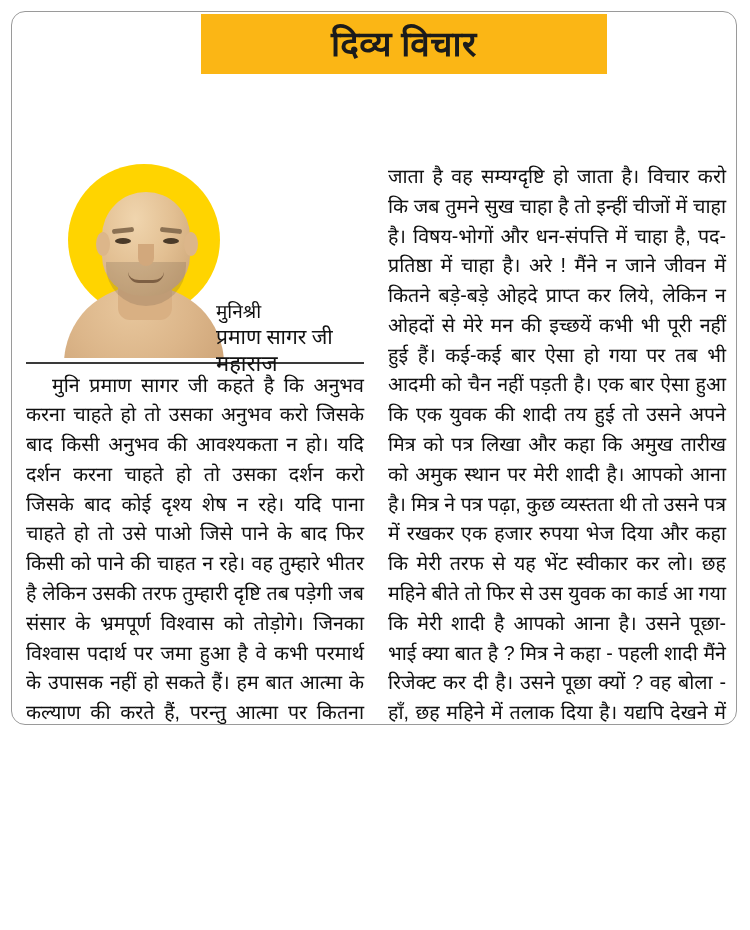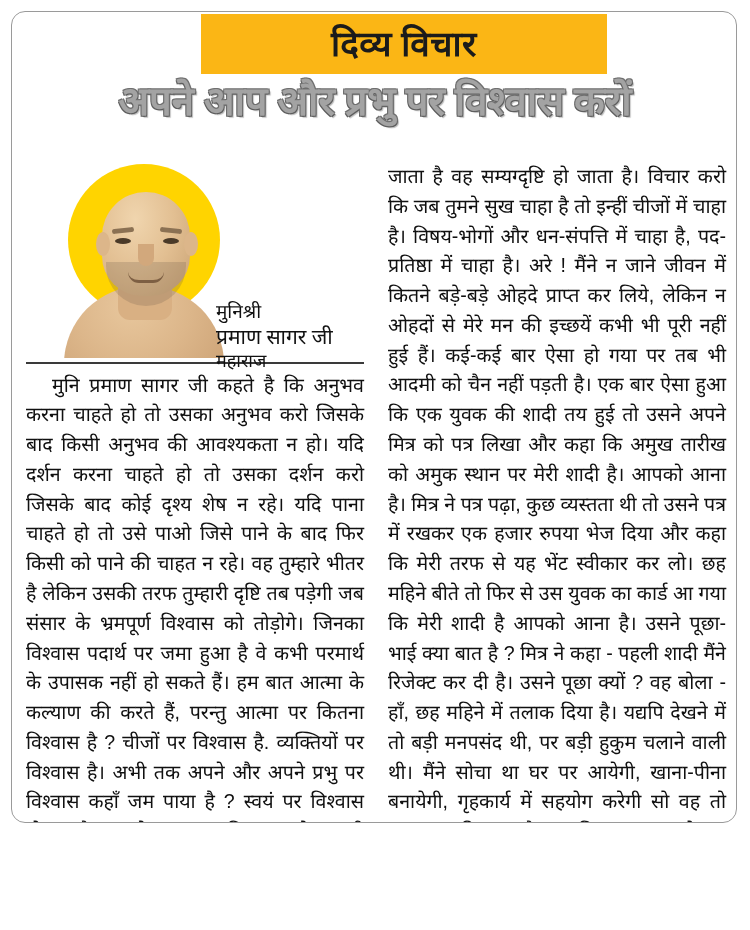--- a/index.html
+++ b/index.html
@@ -13,21 +13,21 @@
     font-family: "Liberation Serif", "DejaVu Serif", serif;
     overflow: hidden;
   }
 
   
   .clipping {
     position: absolute;
     left: 11px;
     top: 11px;
     width: 726px;
-    height: 812px;
+    height: 714px;
     box-sizing: border-box;
     border: 1.5px solid #9a9a9a;
     border-radius: 14px;
     background: #ffffff;
     overflow: hidden;
   }
 
   
   .masthead {
     position: absolute;
@@ -197,21 +197,21 @@
   .caption {
     position: absolute;
     left: 190px;
     top: 98px;
     width: 150px;
     color: #111111;
     font-family: "Liberation Serif", "DejaVu Serif", serif;
   }
   .cap-line1 { font-size: 19px; line-height: 1.26; margin-top: 40px; }
   .cap-line2 { font-size: 21px; line-height: 1.26; font-weight: normal; }
-  .cap-line3 { font-size: 18px; line-height: 1.26; }
+  .cap-line3 { font-size: 22px; line-height: 1.26; }
 
   .rule {
     height: 1.5px;
     background: #3a3a3a;
     margin: 2px 0 7px 0;
   }
 
   
   .body-text {
     font-family: Liberation Sans, sans-serif;
@@ -226,21 +226,20 @@
 </style>
 </head>
 <body>
 
 <div class="clipping">
 
   <div class="masthead">
     <span class="masthead-text">दिव्य विचार</span>
   </div>
 
-  <div class="headline">अपने आप और प्रभु पर विश्वास करों</div>
 
   <div class="columns">
 
     <div class="col">
 
       <div class="figure">
         <div class="halo"></div>
         <div class="portrait">
           <div class="p-shoulders"></div>
           <div class="p-neck"></div>

